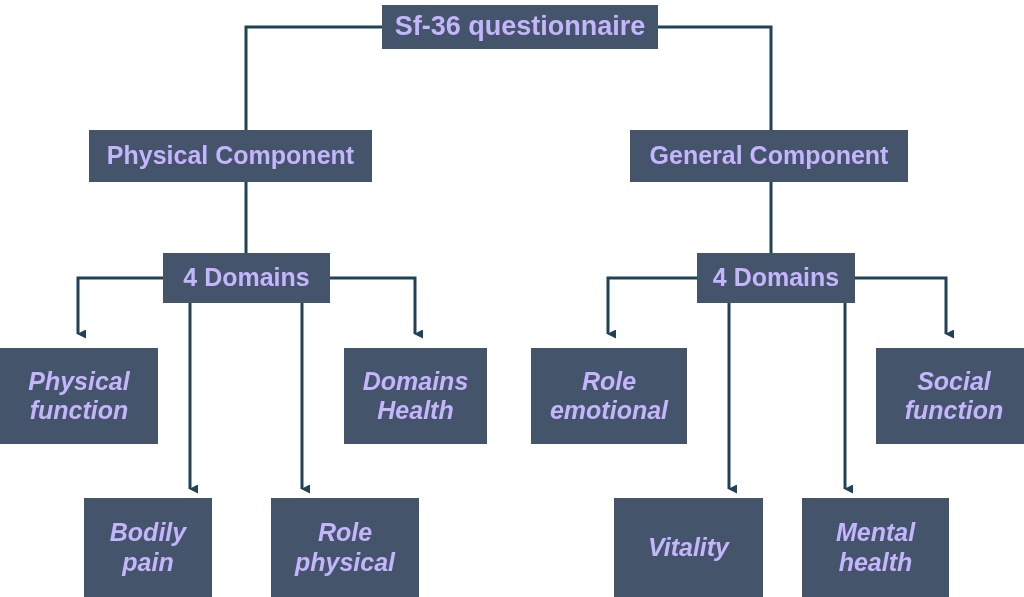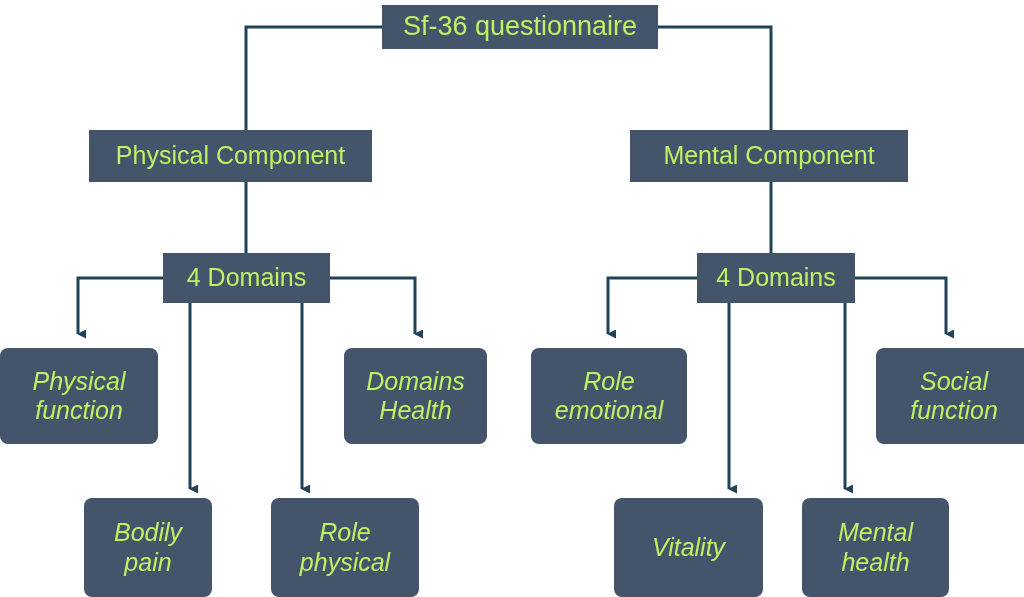--- a/index.html
+++ b/index.html
@@ -21,27 +21,28 @@
     left: 0;
     top: 0;
     width: 1024px;
     height: 597px;
     pointer-events: none;
   }
   .node {
     position: absolute;
     box-sizing: border-box;
     background: #44546A;
-    color: #bef264;
+    color: #c4b5fd;
     display: flex;
     align-items: center;
     justify-content: center;
     text-align: center;
     line-height: 1.18;
     z-index: 2;
+    font-weight: bold;
   }
   .node .node-label {
     display: block;
     width: 100%;
     white-space: pre-line;
   }
   
   .level-root {
     font-size: 27px;
     font-style: normal;
@@ -53,21 +54,20 @@
   }
   
   .level-domains {
     font-size: 25px;
     font-style: normal;
   }
   
   .level-leaf {
     font-size: 25px;
     font-style: italic;
-    border-radius: 8px;
   }
 </style>
 </head>
 <body>
 
 <div id="diagram-root">
 
   <svg id="connector-layer" viewBox="0 0 1024 597" width="1024" height="597" xmlns="http://www.w3.org/2000/svg">
     <defs>
       <marker id="arrowhead" markerWidth="9" markerHeight="9" refX="4.5" refY="8" orient="auto" markerUnits="userSpaceOnUse">
@@ -105,21 +105,21 @@
 
   <div class="node level-root" style="left:382px; top:5px; width:276px; height:44px;">
     <span class="node-label">Sf-36 questionnaire</span>
   </div>
 
   <div class="node level-component" style="left:89px; top:130px; width:283px; height:52px;">
     <span class="node-label">Physical Component</span>
   </div>
 
   <div class="node level-component" style="left:630px; top:130px; width:278px; height:52px;">
-    <span class="node-label">Mental Component</span>
+    <span class="node-label">General Component</span>
   </div>
 
   <div class="node level-domains" style="left:163px; top:253px; width:167px; height:50px;">
     <span class="node-label">4 Domains</span>
   </div>
 
   <div class="node level-domains" style="left:697px; top:253px; width:158px; height:50px;">
     <span class="node-label">4 Domains</span>
   </div>
 

